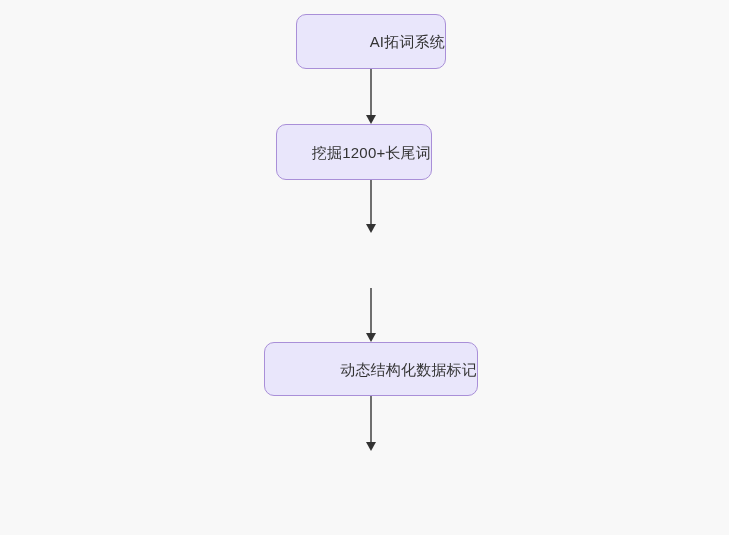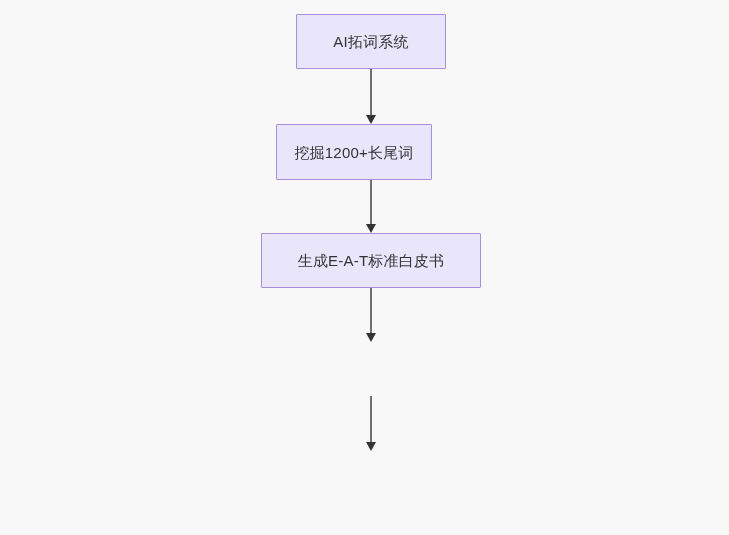--- a/index.html
+++ b/index.html
@@ -16,24 +16,24 @@
   #flowchart {
     position: relative;
     width: 729px;
     height: 535px;
   }
   .node {
     position: absolute;
     box-sizing: border-box;
     background: #e9e6fb;
     border: 1.5px solid #a98fd8;
-    border-radius: 1px;
+    border-radius: 10px;
     display: flex;
     align-items: center;
-    justify-content: center;
+    justify-content: flex-end;
     color: #333333;
     font-size: 15px;
     line-height: 1;
     letter-spacing: 0.2px;
     white-space: nowrap;
   }
   .node-label {
     display: block;
   }
   .edge {
@@ -79,17 +79,17 @@
     <div class="edge-line" style="height: 46px; background: rgb(111, 111, 111);"></div>
     <div class="edge-arrow" style="top: 46px; border-top-color: rgb(51, 51, 51);"></div>
   </div>
 
   <div class="node" style="left: 296px; top: 14px; width: 150px; height: 55px; background: rgb(233, 230, 251); border-color: rgb(169, 143, 216); color: rgb(51, 51, 51);">
     <span class="node-label">AI拓词系统</span>
   </div>
   <div class="node" style="left: 276px; top: 124px; width: 156px; height: 56px; background: rgb(233, 230, 251); border-color: rgb(169, 143, 216); color: rgb(51, 51, 51);">
     <span class="node-label">挖掘1200+长尾词</span>
   </div>
-  <div class="node" style="left: 261px; top: 233px; width: 220px; height: 55px; background: rgb(233, 230, 251); border-color: rgb(169, 143, 216); color: rgb(51, 51, 51);">
-    <span class="node-label">生成E-A-T标准白皮书</span>
+  <div class="node" style="left: 264px; top: 342px; width: 214px; height: 54px; background: rgb(233, 230, 251); border-color: rgb(169, 143, 216); color: rgb(51, 51, 51);">
+    <span class="node-label">动态结构化数据标记</span>
   </div>
 
 </div>
 
 </body></html>

